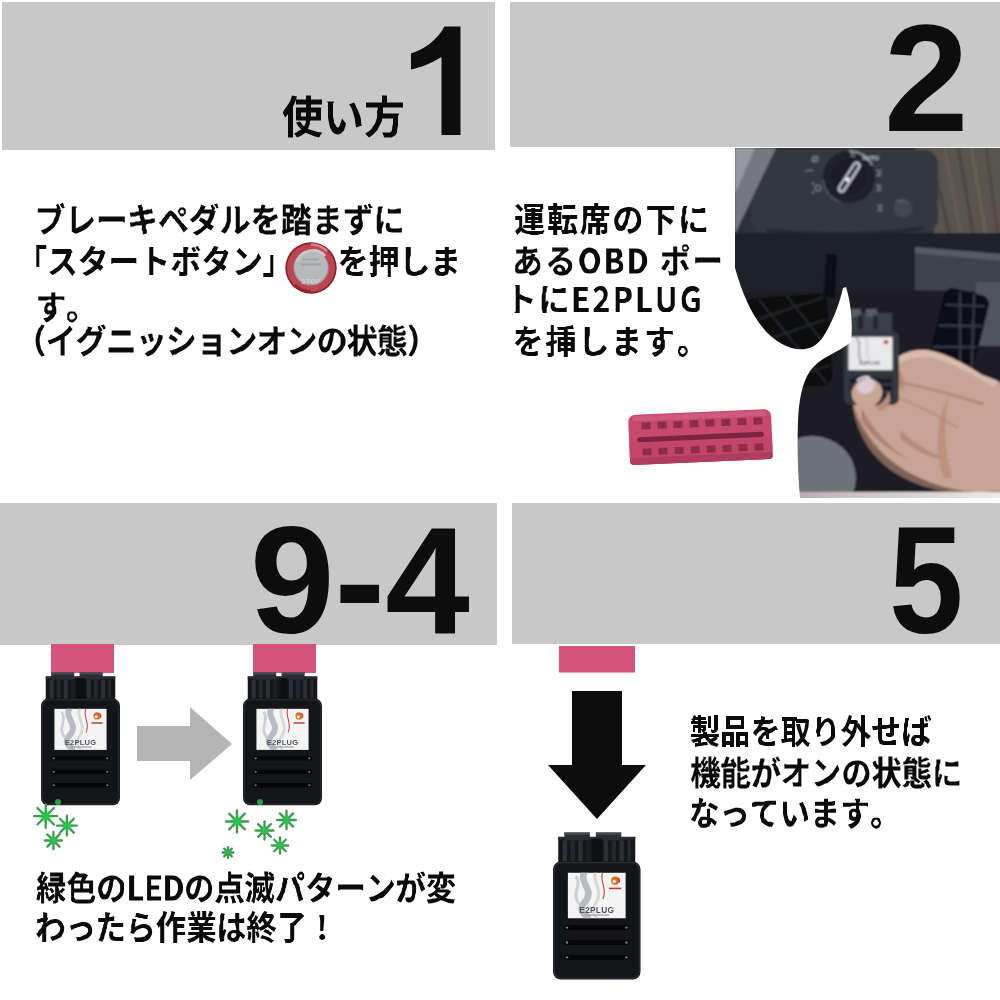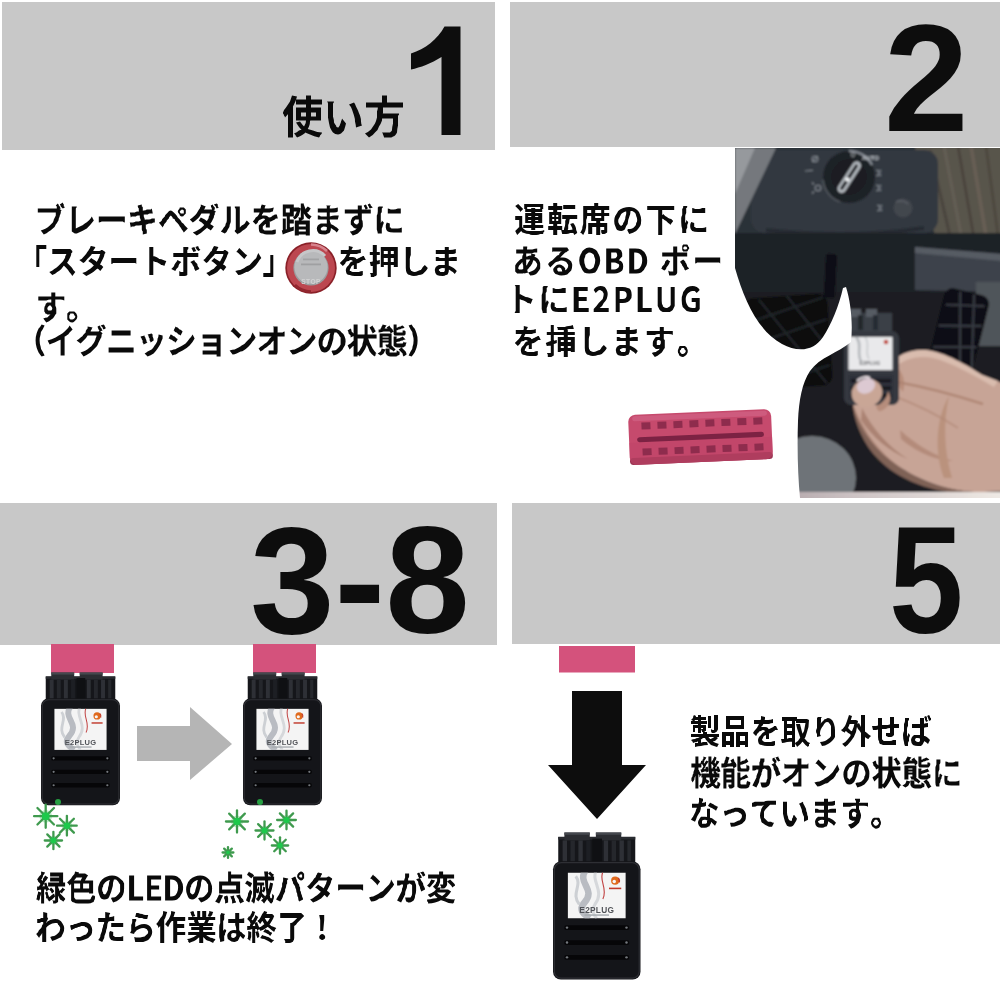--- a/index.html
+++ b/index.html
@@ -5,21 +5,21 @@
 .band{position:absolute;background:#c8c8c8}
 .num{position:absolute;color:#0d0d0d;font-weight:bold;font-size:152px;line-height:1}
 </style></head><body>
 <div class="page">
 <div class="band" style="left:2px;top:2px;width:493px;height:148px"></div>
 <div class="band" style="left:510px;top:2px;width:490px;height:145px"></div>
 <div class="band" style="left:0px;top:503px;width:497px;height:142px"></div>
 <div class="band" style="left:512px;top:503px;width:488px;height:141px"></div>
 
 <div class="num" id="n2" style="left:884px;top:2px">2</div>
-<div class="num" id="n34" style="left:250px;top:504px">3-8</div>
+<div class="num" id="n34" style="left:250px;top:504px">9-4</div>
 <div class="num" id="n5" style="left:884px;top:504px;transform:scaleX(0.88);transform-origin:center">5</div>
 <svg width="1000" height="1000" viewBox="0 0 1000 1000" style="position:absolute;left:0;top:0">
 <defs>
 <g id="dev">
  <rect x="6" y="5" width="88" height="31" fill="#15161a"></rect>
  <rect x="6" y="5" width="88" height="3" fill="#282a2f"></rect>
  <rect x="13" y="0" width="29" height="9" fill="#2b2d32"></rect>
  <rect x="49" y="0" width="29" height="9" fill="#2b2d32"></rect>
  <rect x="13" y="0" width="29" height="2.6" fill="#45484e"></rect>
  <rect x="49" y="0" width="29" height="2.6" fill="#45484e"></rect>

